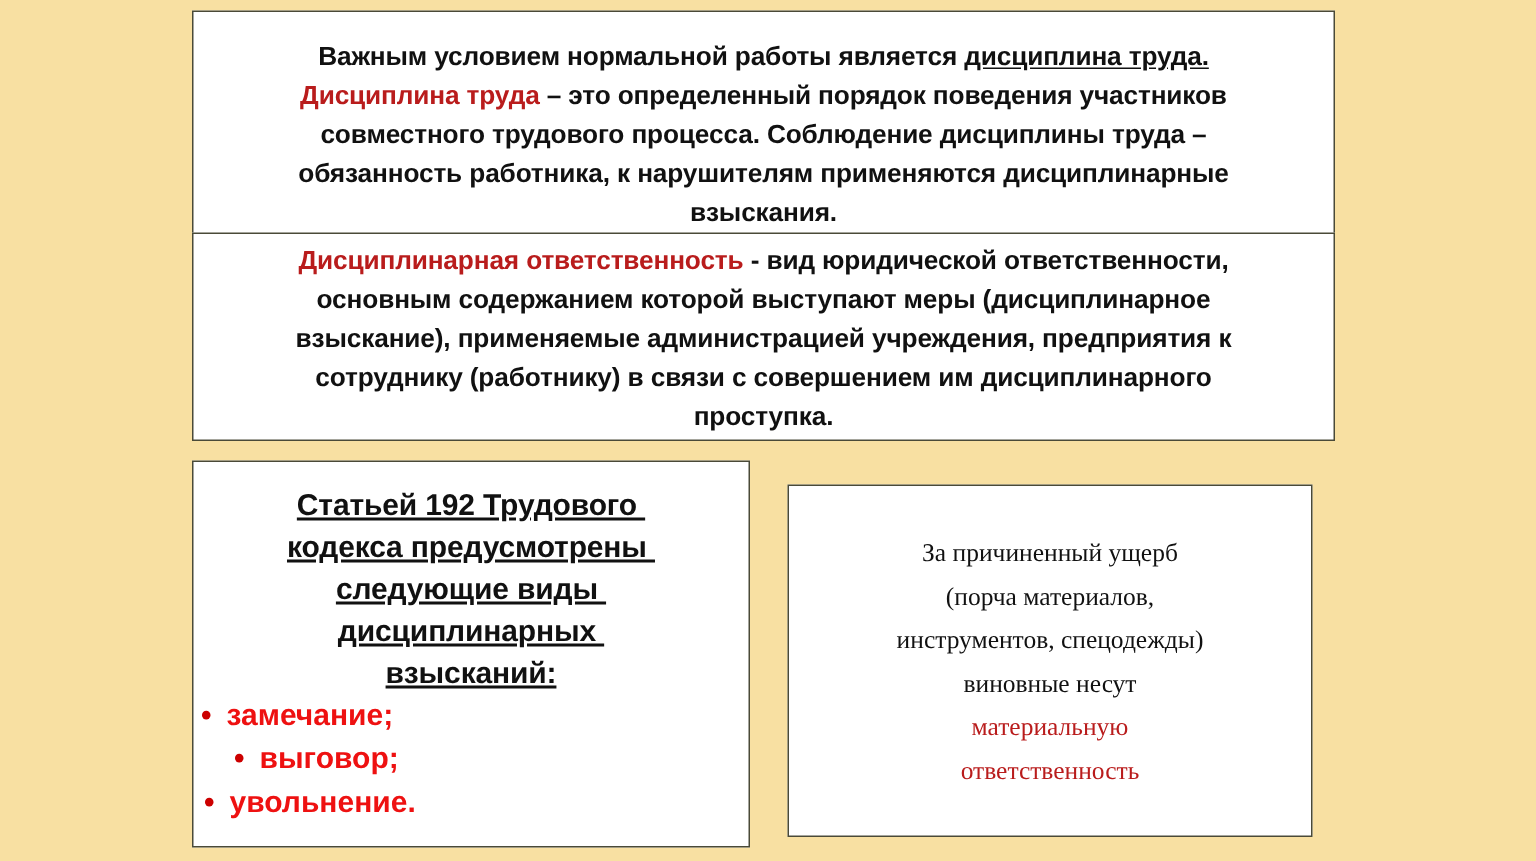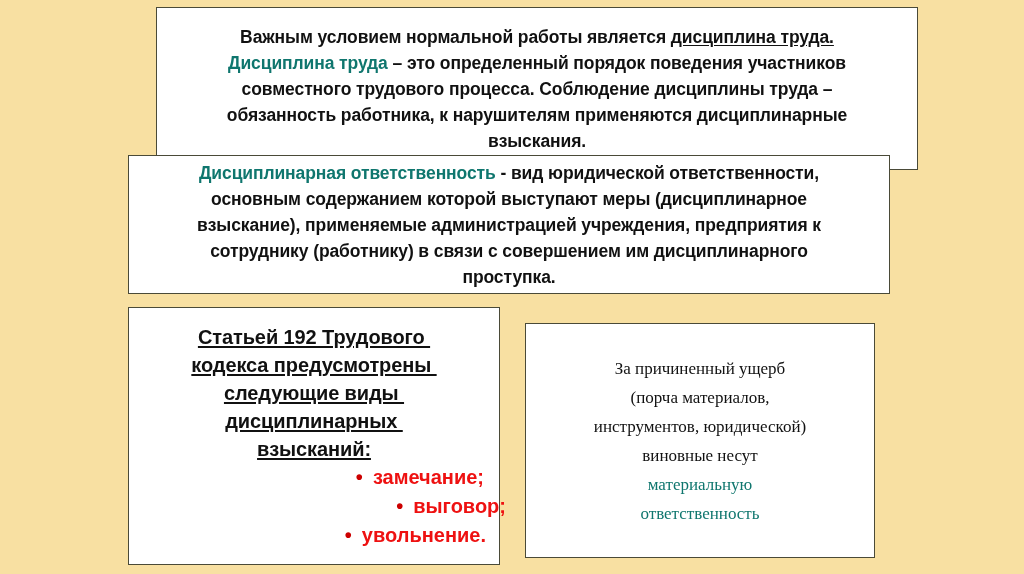--- a/index.html
+++ b/index.html
@@ -28,21 +28,20 @@
     flex-direction: column;
     justify-content: center;
     align-items: center;
   }
   .box-1 {
     left: 128px;
     top: 7px;
     width: 762px;
     height: 163px;
     padding: 4px 10px;
-    margin-left: 28px;
   }
   .box-2 {
     left: 128px;
     top: 155px;
     width: 762px;
     height: 139px;
     padding: 4px 2px;
   }
   .box-3 {
     left: 128px;
@@ -78,30 +77,30 @@
     line-height: 28px;
   }
   
   .reg {
     font-family: Liberation Serif, serif;
     font-weight: normal;
     font-size: 17px;
     line-height: 29px;
   }
   .red {
-    color: #0f766e;
+    color: #b91c1c;
   }
   .u {
     text-decoration: underline;
     text-underline-offset: 2px;
   }
   .bullet-line {
     display: block;
     width: 100%;
-    text-align: right;
+    text-align: left;
     font-family: "Liberation Sans Narrow", "Liberation Sans", sans-serif;
     font-weight: bold;
     font-size: 20px;
     line-height: 29px;
     color: #ee1111;
   }
   .bullet-dot {
     color: #cc0000;
     font-size: 20px;
     margin-right: 10px;
@@ -140,19 +139,19 @@
     <span class="line cond u">взысканий:</span>
 
     <span class="bullet-line bullet-1"><span class="bullet-dot">•</span><span>замечание</span><span class="punct">;</span></span>
     <span class="bullet-line bullet-2"><span class="bullet-dot">•</span><span>выговор</span><span class="punct">;</span></span>
     <span class="bullet-line bullet-3"><span class="bullet-dot">•</span><span>увольнение</span><span class="punct">.</span></span>
   </div>
 
   <div class="box box-4">
     <span class="line reg">За причиненный ущерб</span>
     <span class="line reg">(порча материалов,</span>
-    <span class="line reg">инструментов, юридической)</span>
+    <span class="line reg">инструментов, спецодежды)</span>
     <span class="line reg">виновные несут</span>
     <span class="line reg red">материальную</span>
     <span class="line reg red">ответственность</span>
   </div>
 
 </div>
 
 </body></html>

